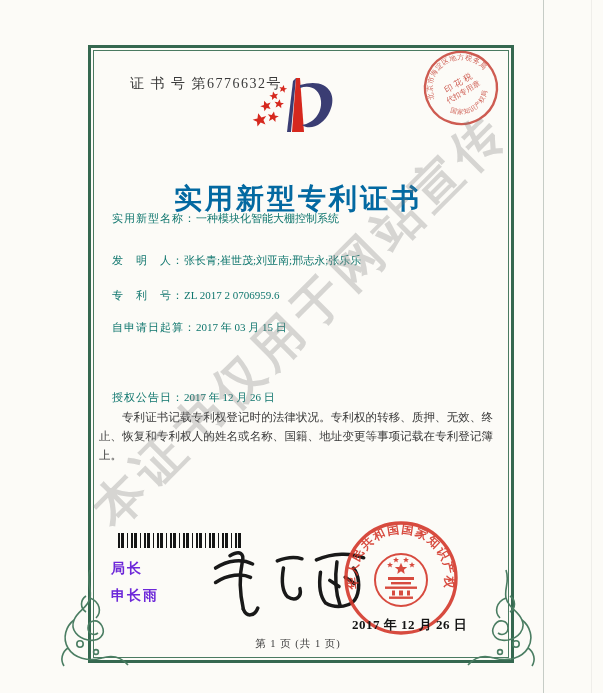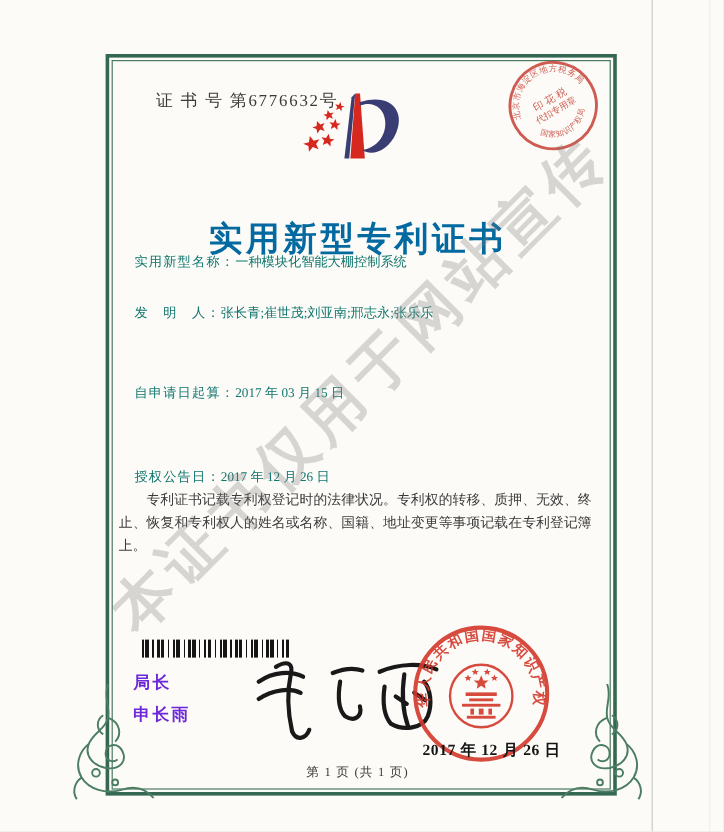--- a/index.html
+++ b/index.html
@@ -94,20 +94,23 @@
   </div>
 
   <div class="abs title">实用新型专利证书</div>
 
   <div class="abs field" style="top:211px;">
     <span class="lab">实用新型名称：</span><span>一种模块化智能大棚控制系统</span>
   </div>
   <div class="abs field" style="top:253px;">
     <span class="lab">发　明　人：</span><span>张长青;崔世茂;刘亚南;邢志永;张乐乐</span>
   </div>
+  <div class="abs field" style="top:288px;">
+    <span class="lab">专　利　号：</span><span>ZL 2017 2 0706959.6</span>
+  </div>
   <div class="abs field" style="top:320px;">
     <span class="lab">自申请日起算：</span><span>2017 年 03 月 15 日</span>
   </div>
   <div class="abs field" style="top:390px;">
     <span class="lab">授权公告日：</span><span>2017 年 12 月 26 日</span>
   </div>
 
   <div class="abs bodytext">
     <p>专利证书记载专利权登记时的法律状况。专利权的转移、质押、无效、终止、恢复和专利权人的姓名或名称、国籍、地址变更等事项记载在专利登记簿上。</p>
   </div>

